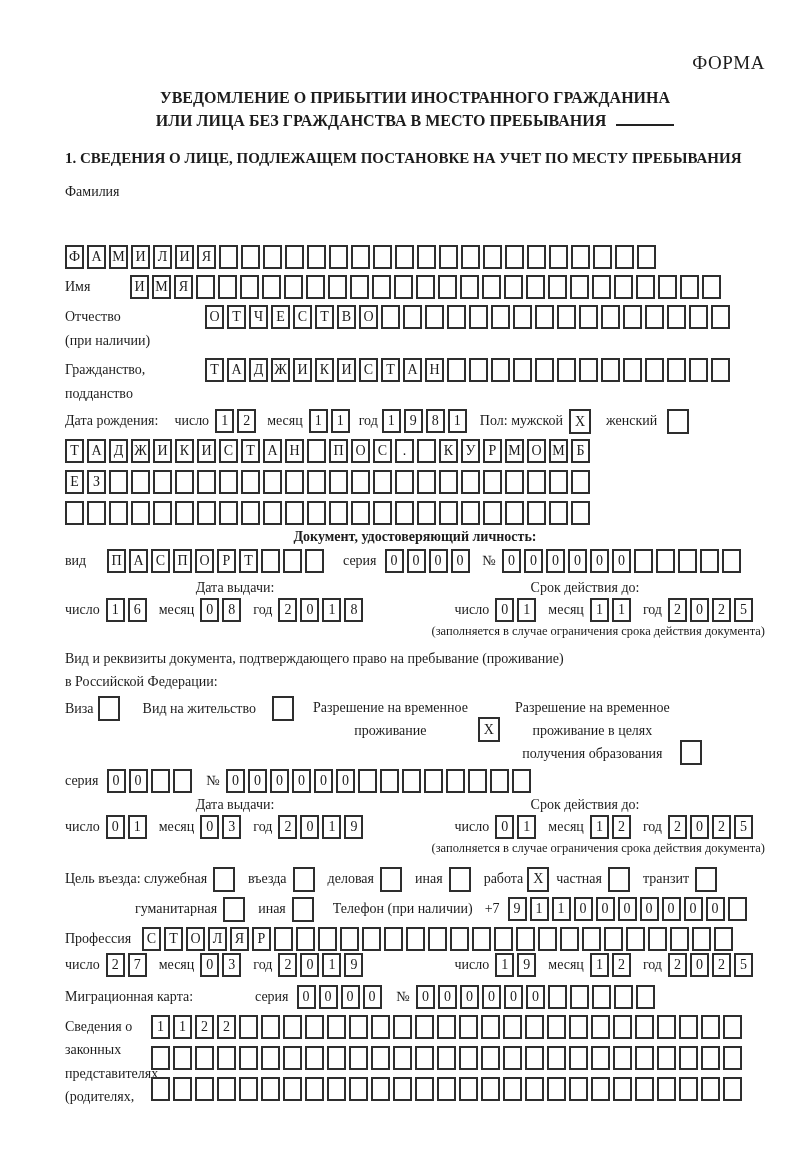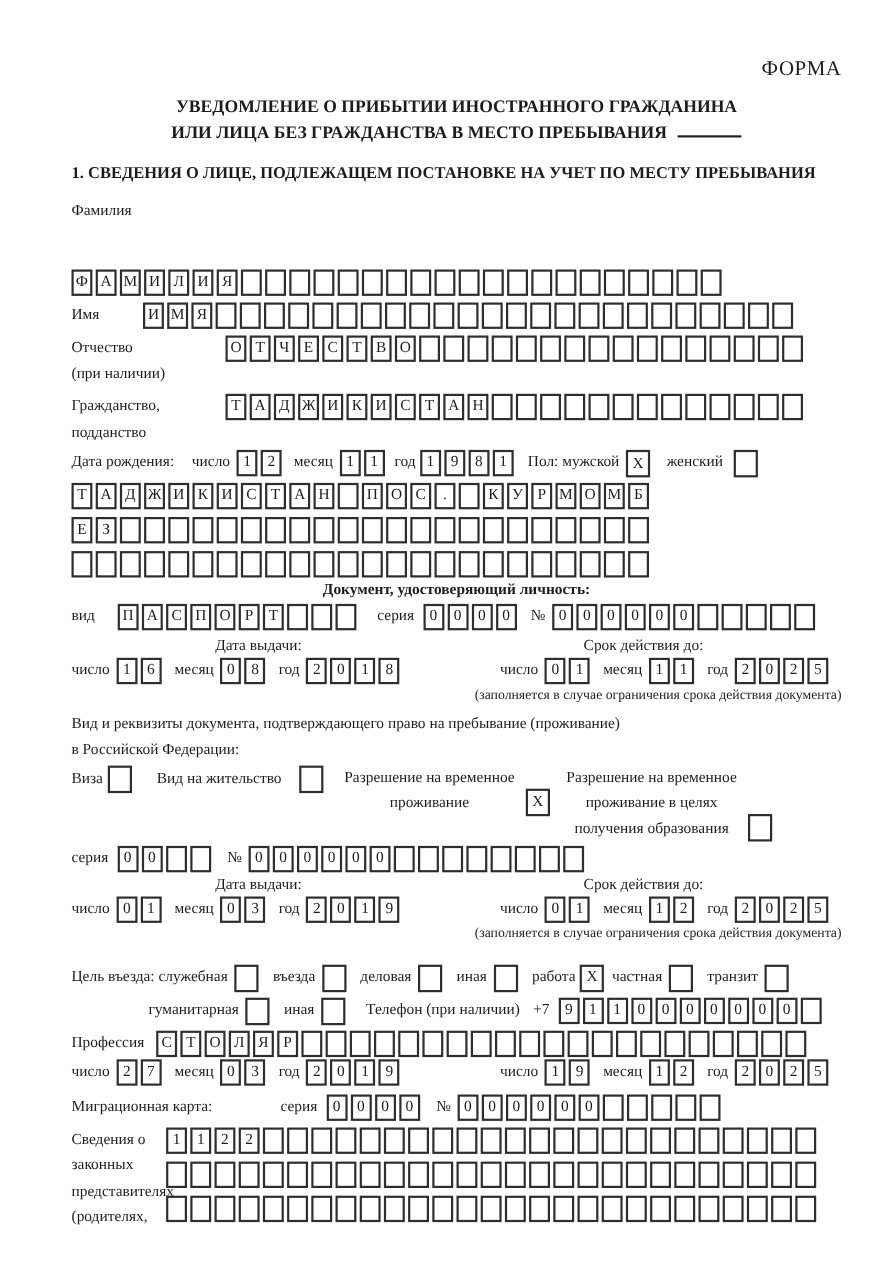--- a/index.html
+++ b/index.html
@@ -493,21 +493,21 @@
       <span class="bgroup">
           <span class="box">2</span>
           <span class="box">0</span>
           <span class="box">2</span>
           <span class="box">5</span>
         </span>
     </div>
   </div>
   <div class="note">(заполняется в случае ограничения срока действия документа)</div>
 
-  <div class="frow" style="margin-top:20px;align-items:center;">
+  <div class="frow" style="margin-top:10px;align-items:center;">
     <span class="lbl mr6">Цель въезда: служебная</span>
     <span class="bgroup cb mr10">
         <span class="box"></span>
       </span>
     <span class="lbl mr6">въезда</span>
     <span class="bgroup cb mr10">
         <span class="box"></span>
       </span>
     <span class="lbl mr6">деловая</span>
     <span class="bgroup cb mr10">

